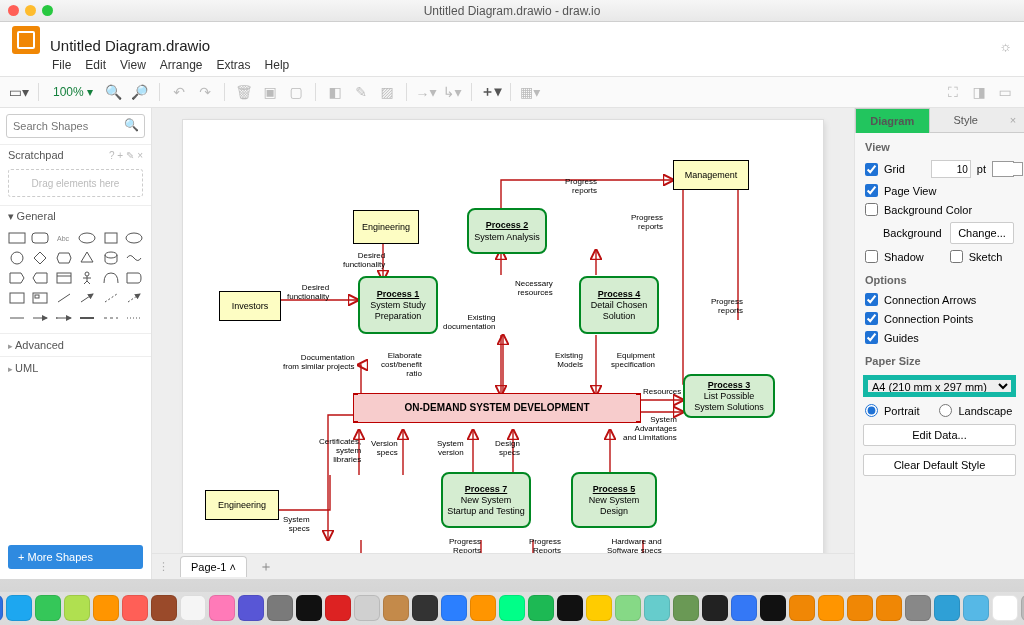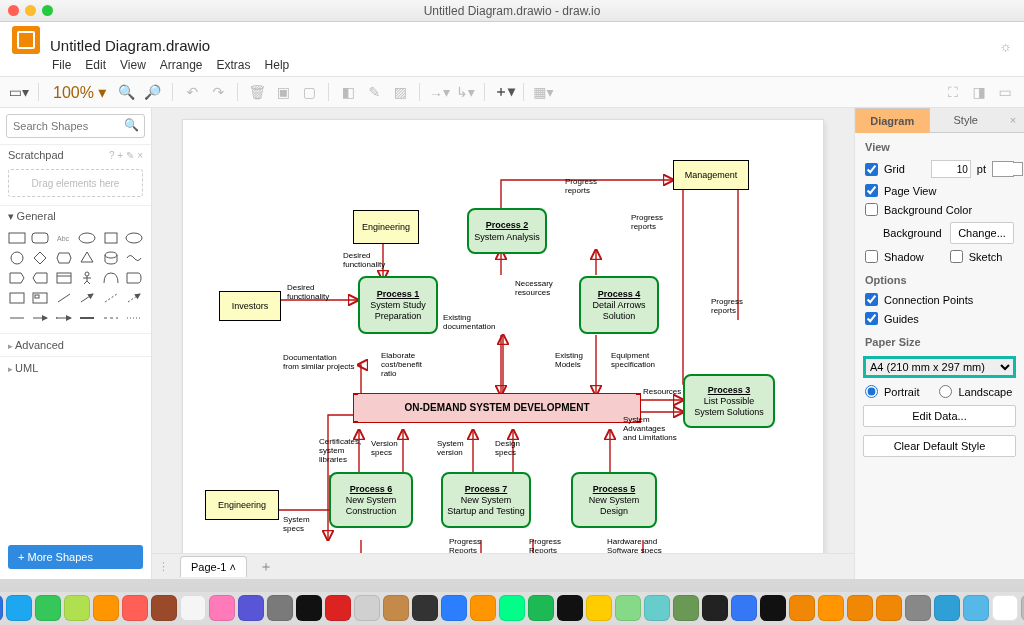--- a/index.html
+++ b/index.html
@@ -16,21 +16,21 @@
 .app { position:absolute; top:22px; left:0; right:0; bottom:46px; background:#fff; display:flex; flex-direction:column; }
 .header { height:34px; display:flex; align-items:flex-end; padding:0 12px 2px 12px; }
 .logo { width:28px; height:28px; background:#f08705; border-radius:3px; margin-right:10px; position:relative; }
 .logo::after{content:"";position:absolute;inset:5px;border:2px solid #fff;border-radius:2px;}
 .header .doc-title { font-size:15px; color:#222; }
 .menubar { height:20px; display:flex; gap:14px; padding:2px 12px 0 52px; font-size:12px; color:#333; }
 .menubar span{cursor:default;}
 .toolbar { height:32px; border-top:1px solid #e3e3e3; border-bottom:1px solid #e3e3e3; background:#fafafa; display:flex; align-items:center; padding:0 8px; gap:4px; }
 .tbtn { width:22px; height:22px; display:flex; align-items:center; justify-content:center; color:#555; font-size:14px; border-radius:3px; }
 .tbtn.light{color:#bbb;}
-.zoom { font-size:16px; color:#a16207; padding:0 6px; }
+.zoom { font-size:12px; color:#15803d; padding:0 6px; }
 .tdiv { width:1px; height:18px; background:#ddd; margin:0 4px; }
 .toolbar-right{margin-left:auto; display:flex; gap:4px;}
 
 .main { flex:1; display:flex; min-height:0; }
 
 
 .left { width:152px; border-right:1px solid #e3e3e3; display:flex; flex-direction:column; background:#fff; }
 .search-wrap{padding:6px;}
 .search { width:100%; height:24px; border:1px solid #ccc; border-radius:3px; padding:0 22px 0 6px; font-size:11px; }
 .side-sec { padding:4px 8px; font-size:11px; color:#555; border-top:1px solid #eee; display:flex; align-items:center; justify-content:space-between;}
@@ -40,30 +40,30 @@
 .sg{ height:18px; display:flex; align-items:center; justify-content:center; }
 .sg svg{display:block;}
 .cat { padding:5px 8px; font-size:11px; color:#555; border-top:1px solid #eee; cursor:default;}
 .cat::before{content:"▸ "; color:#999; font-size:9px;}
 .more-shapes{ margin:10px 8px; background:#2f8ae0; color:#fff; font-size:11px; padding:6px 10px; border-radius:3px; border:none; display:flex; align-items:center; gap:4px;}
 
 
 .right { width:170px; border-left:1px solid #e3e3e3; background:#f7f7f7; display:flex; flex-direction:column; font-size:11px; }
 .rtabs{display:flex;}
 .rtab{flex:1; text-align:center; padding:6px 0; background:#ececec; border-bottom:1px solid #ccc; color:#555;}
-.rtab.active{background:#fdba74; border:1px solid #ccc; border-bottom:none; font-weight:600;}
+.rtab.active{background:#22c55e; border:1px solid #ccc; border-bottom:none; font-weight:600;}
 .rtab.x{flex:0 0 22px; color:#aaa;}
 .rsection{padding:8px 10px 4px; font-weight:600; color:#666;}
 .rrow{display:flex; align-items:center; padding:3px 10px; gap:6px;}
 input[type=checkbox],input[type=radio]{accent-color:#1f72d5;}
 .rinput{width:40px; height:18px; font-size:10px; border:1px solid #ccc; text-align:right; padding-right:2px;}
 .rswatch{width:22px; height:16px; border:1px solid #999; background:#fff; position:relative;}
 .rswatch::after{content:""; position:absolute; right:-10px; top:0; bottom:0; width:9px; border:1px solid #999; border-left:none;background:#fff;}
 .rbtn{flex:1; height:22px; font-size:11px; border:1px solid #ccc; background:#fff; border-radius:2px;}
-.rselect{width:100%; height:22px; font-size:11px; border:3px solid #14b8a6;}
+.rselect{width:100%; height:22px; font-size:11px; border:5px solid #14b8a6;}
 .rwide{margin:4px 8px;}
 
 
 .canvas-wrap{ flex:1; min-width:0; position:relative; background:#eee; display:flex; flex-direction:column;}
 .canvas-scroll{flex:1; overflow:hidden; position:relative; display:flex; justify-content:center; padding:12px 0;}
 .pagebg{ width:640px; height:520px; background:#fff; box-shadow:0 0 0 1px #ddd, 2px 2px 6px rgba(0,0,0,.1);
   background-image:linear-gradient(#eee .5px,transparent .5px),linear-gradient(90deg,#eee .5px,transparent .5px);
   background-size:20px 20px; position:relative;}
 .pagetabs{height:26px; border-top:1px solid #e3e3e3; display:flex; align-items:center; padding-left:6px; gap:6px; font-size:11px;}
 .pagetab{background:#fff; border:1px solid #ccc; border-bottom:none; padding:4px 10px; border-radius:4px 4px 0 0;}
@@ -71,21 +71,21 @@
 .pagetabs .menu{width:16px;color:#aaa;}
 
 
 .node{position:absolute; font-size:9px; text-align:center; display:flex; flex-direction:column; align-items:center; justify-content:center; line-height:1.15;}
 .yellow{background:#fdfdc3; border:1.5px solid #000;}
 .green{background:#d5edd1; border:2px solid #082; border-radius:8px; padding:2px 4px;}
 .green .pt{font-weight:600; text-decoration:underline; margin-bottom:1px;}
 .pink{background:#f7cccc; border:1.5px solid #b00; font-weight:700; font-size:10px;}
 .pink::before,.pink::after{content:"";position:absolute;top:0;bottom:0;width:4px;background:#f7cccc;border:1.5px solid #b00;}
 .pink::before{left:-1px;border-right:none;} .pink::after{right:-1px;border-left:none;}
-.lbl{position:absolute; font-size:8px; line-height:1.1; color:#000; text-align:left; white-space:pre;}
+.lbl{position:absolute; font-size:8px; line-height:1.1; color:#000; text-align:right; white-space:pre;}
 svg.wires{position:absolute; inset:0; width:100%; height:100%; pointer-events:none;}
 svg.wires path{stroke:#b11; stroke-width:1.4; fill:none; marker-end:url(#arr);}
 
 
 .dock{position:absolute; bottom:0; left:0; right:0; height:46px; display:flex; align-items:flex-end; justify-content:center; background:linear-gradient(#d8d8d8,#cfcfcf);}
 .dock-inner{display:flex; gap:3px; padding:3px 10px 4px; background:rgba(255,255,255,.25); border-radius:8px;}
 .dicon{width:26px; height:26px; border-radius:6px; box-shadow:inset 0 0 0 1px rgba(0,0,0,.1);}
 </style>
 </head>
 <body>
@@ -376,35 +376,31 @@
           <div class="node yellow" style="left:22px; top:370px; width:74px; height:30px;">Engineering</div>
 
           <div class="node green" style="left:175px; top:156px; width:80px; height:58px;">
               <span class="pt">Process 1</span>
               <span>System Study Preparation</span>
             </div>
           <div class="node green" style="left:284px; top:88px; width:80px; height:46px;">
               <span class="pt">Process 2</span>
               <span>System Analysis</span>
             </div>
-          <div class="node green" style="left:500px; top:254px; width:92px; height:54px;text-align:center;">
+          <div class="node green" style="left:500px; top:254px; width:92px; height:44px;text-align:center;">
               <span class="pt">Process 3</span>
               <span>List Possible System Solutions</span>
             </div>
           <div class="node green" style="left:396px; top:156px; width:80px; height:58px;">
               <span class="pt">Process 4</span>
-              <span>Detail Arrows Solution</span>
+              <span>Detail Chosen Solution</span>
             </div>
           <div class="node green" style="left:388px; top:352px; width:86px; height:56px;">
               <span class="pt">Process 5</span>
               <span>New System Design</span>
-            </div>
-          <div class="node green" style="left:146px; top:352px; width:84px; height:56px;">
-              <span class="pt">Process 6</span>
-              <span>New System Construction</span>
             </div>
           <div class="node green" style="left:258px; top:352px; width:90px; height:56px;">
               <span class="pt">Process 7</span>
               <span>New System Startup and Testing</span>
             </div>
 
           <div class="node pink" style="left:170px; top:273px; width:288px; height:30px;">ON-DEMAND SYSTEM DEVELOPMENT</div>
 
           <div class="lbl" style="left:160px; top:132px;">Desired
 functionality</div>
@@ -490,20 +486,24 @@
           <input type="checkbox" style="">
           <span>Shadow</span>
         <span style="width:14px"></span>
           <input type="checkbox" style="">
           <span>Sketch</span>
         </div>
 
       <div class="rsection">Options</div>
       <div class="rrow">
           <input type="checkbox" checked="" style="">
+          <span>Connection Arrows</span>
+        </div>
+      <div class="rrow">
+          <input type="checkbox" checked="" style="">
           <span>Connection Points</span>
         </div>
       <div class="rrow">
           <input type="checkbox" checked="" style="">
           <span>Guides</span>
         </div>
 
       <div class="rsection">Paper Size</div>
       <div class="rwide"><select class="rselect"><option>A4 (210 mm x 297 mm)</option></select></div>
       <div class="rrow">

